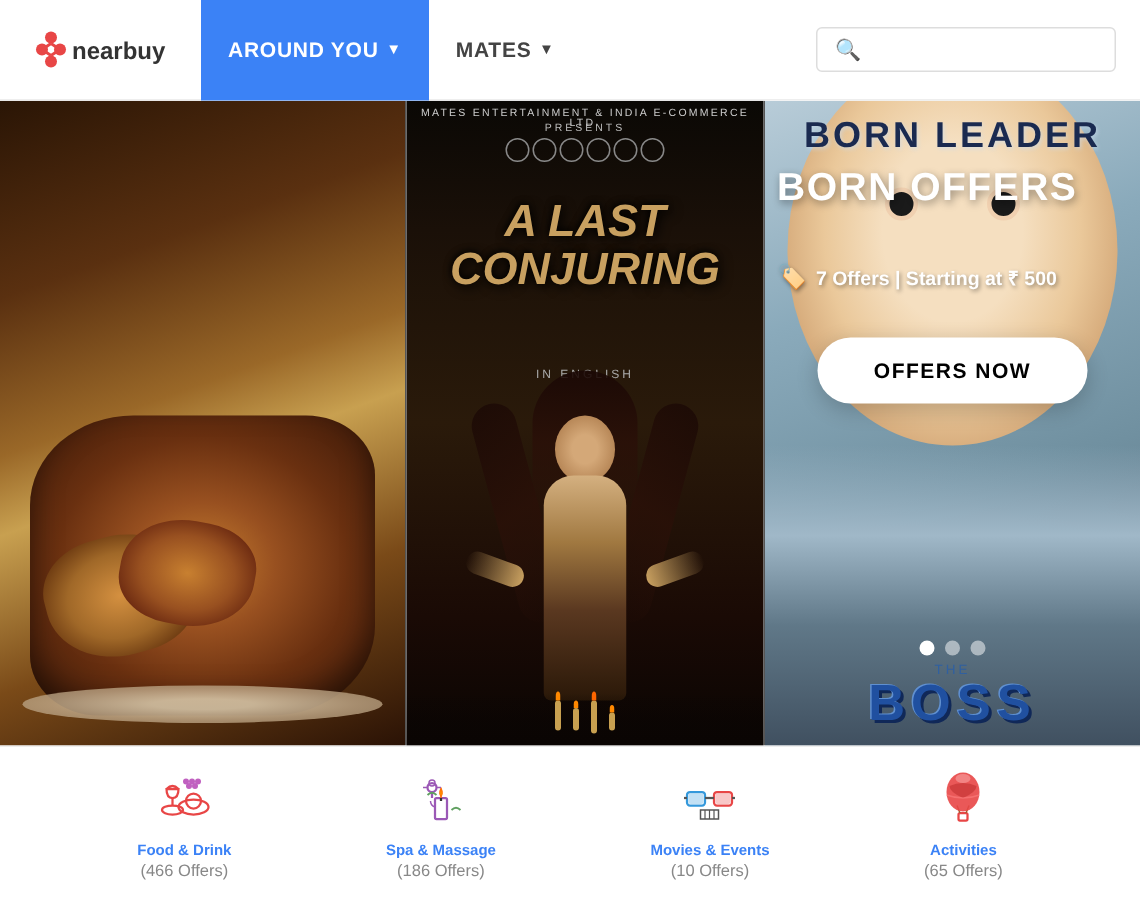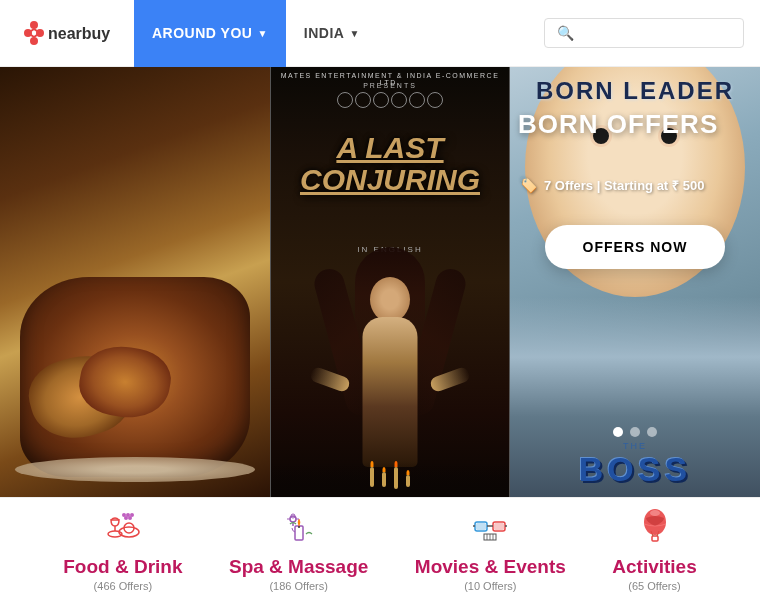--- a/index.html
+++ b/index.html
@@ -124,23 +124,23 @@
       flex-direction: column;
       align-items: center;
       gap: 6px;
       cursor: pointer;
     }
     .cat-icon {
       font-size: 36px;
       line-height: 1;
     }
     .cat-name {
-      font-size: 19px;
+      font-size: 10px;
       font-weight: 600;
-      color: #be185d;
+      color: #3b82f6;
       text-align: right;
     }
     .cat-offers {
       font-size: 11px;
       color: #888;
       text-align: center;
       margin-top: -4px;
     }
 
     
@@ -169,21 +169,21 @@
       <text x="32" y="26" font-family="Arial" font-size="16" font-weight="bold" fill="#333">nearbuy</text>
     </svg>
   </div>
 
   <div class="nav-btn active">
     <span>AROUND YOU</span>
     <span class="chevron">▼</span>
   </div>
 
   <div class="nav-btn inactive">
-    <span>INDIA</span>
+    <span>MATES</span>
     <span class="chevron">▼</span>
   </div>
 
   <div class="search-bar">
     <span class="search-icon-span">🔍</span>
   </div>
 </header>
 
 <div class="hero">
 
@@ -202,21 +202,21 @@
 
     <div style="position:absolute; top:25px; left:5px; right:5px; display:flex; justify-content:center; gap:2px; flex-wrap:wrap;">
       <div style="width:16px; height:16px; border:1px solid #888; border-radius:50%; display:flex; align-items:center; justify-content:center;"></div>
       <div style="width:16px; height:16px; border:1px solid #888; border-radius:50%;"></div>
       <div style="width:16px; height:16px; border:1px solid #888; border-radius:50%;"></div>
       <div style="width:16px; height:16px; border:1px solid #888; border-radius:50%;"></div>
       <div style="width:16px; height:16px; border:1px solid #888; border-radius:50%;"></div>
       <div style="width:16px; height:16px; border:1px solid #888; border-radius:50%;"></div>
     </div>
 
-    <div style="position:absolute; top:65px; left:0; right:0; text-align:center; font-size:30px; font-weight:900; color:#c8a060; text-shadow: 2px 2px 8px rgba(0,0,0,0.9), -1px -1px 4px rgba(0,0,0,0.8); line-height:1.05; font-style:italic; padding:0 8px;text-decoration:underline;">
+    <div style="position:absolute; top:65px; left:0; right:0; text-align:center; font-size:30px; font-weight:900; color:#c8a060; text-shadow: 2px 2px 8px rgba(0,0,0,0.9), -1px -1px 4px rgba(0,0,0,0.8); line-height:1.05; font-style:italic; padding:0 8px;">
       <span>A LAST</span><br>
       <span>CONJURING</span>
     </div>
 
     <div style="position:absolute; top:178px; left:0; right:0; text-align:center; font-size:8px; color:#aaa; letter-spacing:2px; text-transform:uppercase;">IN ENGLISH</div>
 
     <div style="position:absolute; bottom:0; left:50%; transform:translateX(-50%); width:140px; height:240px;">
 
       <div style="position:absolute; bottom:130px; left:50%; transform:translateX(-50%); width:70px; height:120px; background: linear-gradient(180deg, #1a0805 0%, #2a1008 40%, transparent 100%); border-radius: 40px 40px 20px 20px; opacity:0.9;"></div>
 

